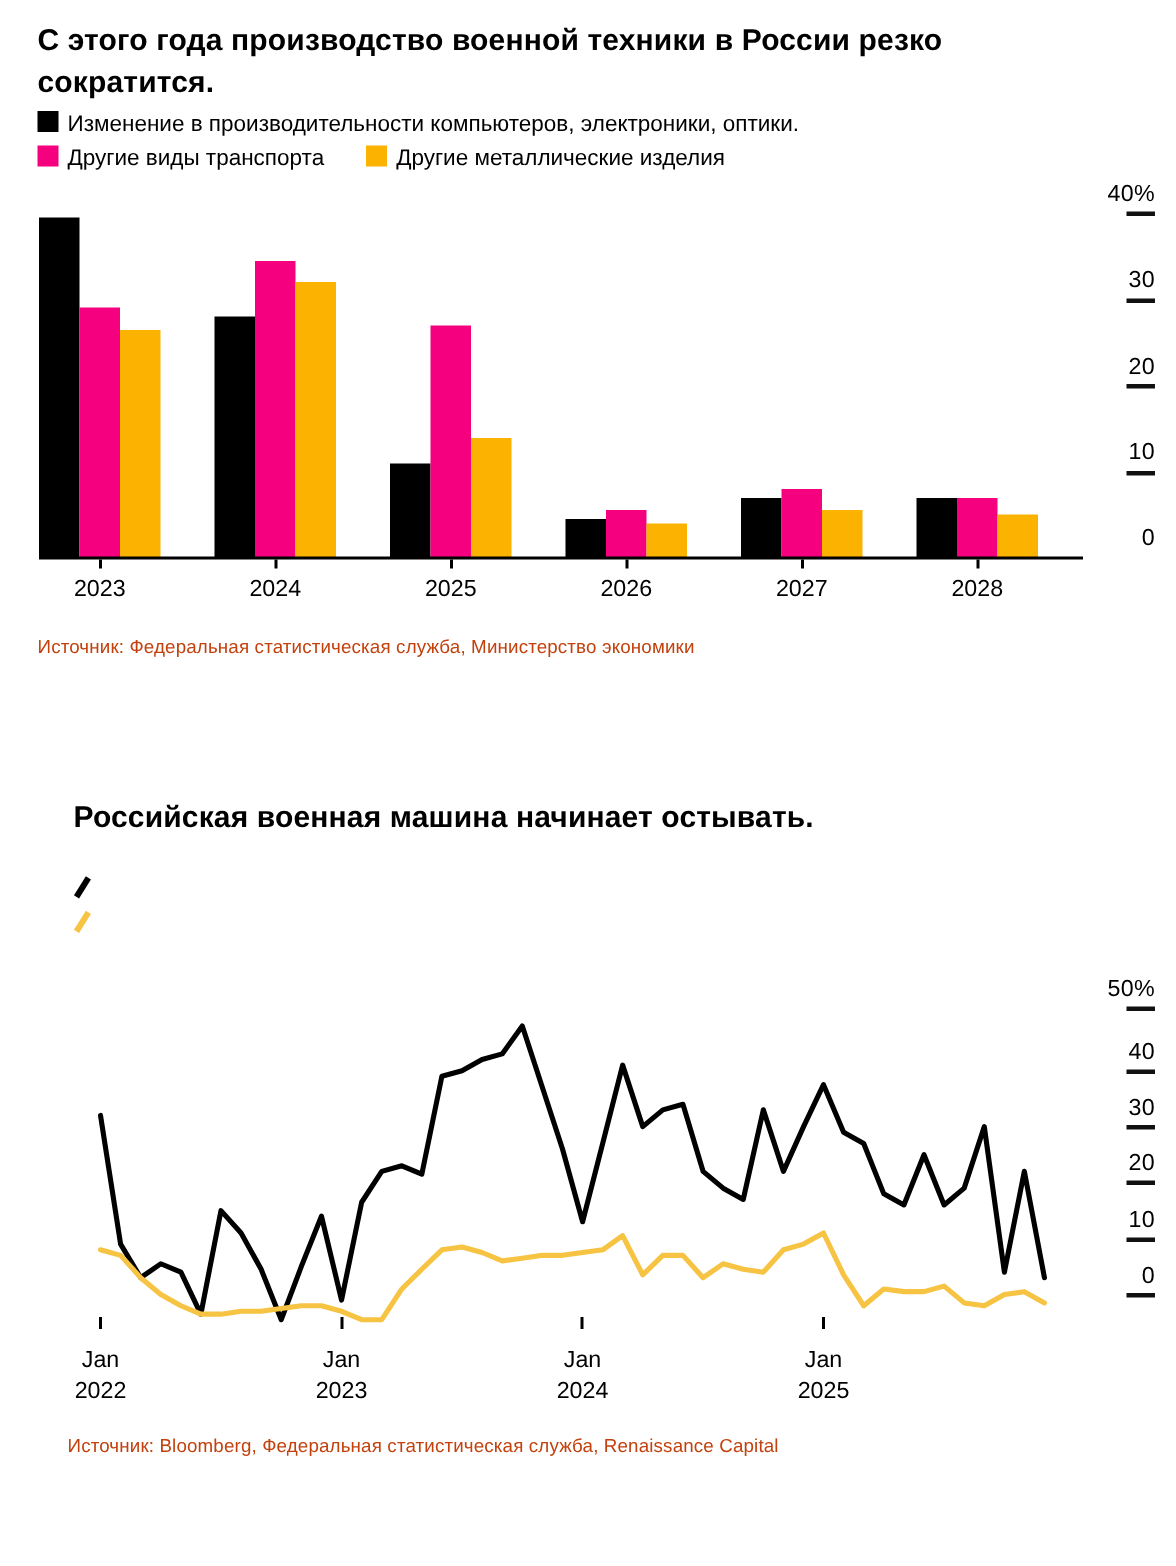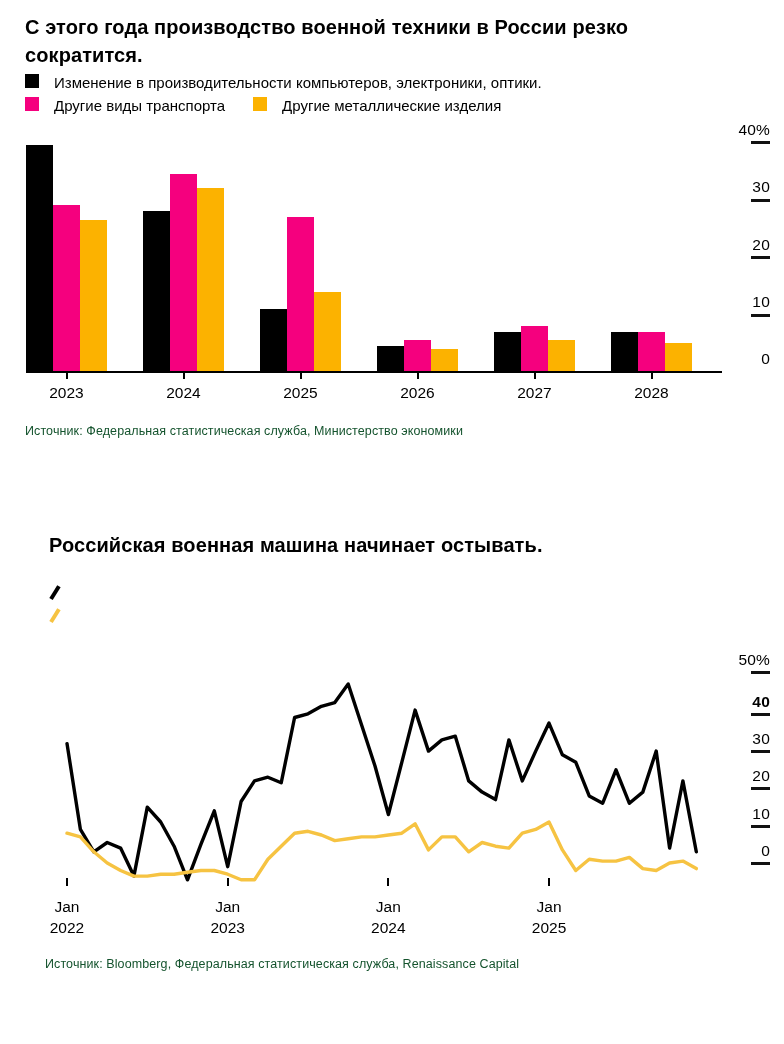--- a/index.html
+++ b/index.html
@@ -14,21 +14,21 @@
 
   .chart-title { position:absolute; font-size:20px; font-weight:bold; line-height:1.4; letter-spacing:0.1px; }
   #section-bar  .chart-title { top:13px; left:25px; width:700px; }
   #section-line .chart-title { top:66px; left:49px; width:710px; }
 
   
   .legend { position:absolute; font-size:15px; line-height:1.55; }
   #bar-legend { top:71px; left:25px; width:730px; }
   #line-legend { top:116px; left:49px; width:712px; }
   .legend-row { display:flex; gap:28px; align-items:flex-start; }
-  .legend-item { display:flex; gap:15px; align-items:flex-start; }
+  .legend-item { display:flex; gap:6px; align-items:flex-start; }
   .swatch { width:14px; height:14px; flex:0 0 14px; margin-top:3px; display:inline-block; }
   .slash {
     display:inline-block; width:3.6px; height:15px; margin:1px 12px 0 4px;
     transform:rotate(32deg); transform-origin:center; vertical-align:-2px;
   }
   .legend-block { display:block; }
 
   
   #bar-plot { position:absolute; top:120px; left:0; width:784px; height:252px; }
   #bar-groups {
@@ -49,21 +49,21 @@
   .ytick { position:absolute; right:0; display:flex; flex-direction:column; align-items:flex-end; }
   .ytick-num { font-size:15.5px; line-height:1.1; margin-bottom:3px; letter-spacing:0.2px; }
   .ytick-dash { width:19px; height:3px; background:#111; }
 
   
   #line-plot { position:absolute; top:185px; left:0; width:784px; height:240px; overflow:visible; }
   #line-svg { position:absolute; left:0; top:0; width:784px; height:240px; overflow:visible; }
   .line-xtick-mark { position:absolute; width:2px; height:8px; background:#000; top:228px; }
   .line-xlabel { position:absolute; top:247px; width:90px; text-align:center; font-size:15.5px; line-height:1.35; }
 
-  .source { position:absolute; font-size:12.5px; color:#14532d; letter-spacing:0.1px; }
+  .source { position:absolute; font-size:12.5px; color:#c2410c; letter-spacing:0.1px; }
   #bar-source  { top:424px; left:25px; }
   #line-source { top:492px; left:45px; }
 </style>
 </head>
 <body>
 
 <div class="page">
 
   <section id="section-bar">
     <h1 class="chart-title">С этого года производство военной техники в России резко сократится.</h1>
@@ -200,21 +200,21 @@
             <div class="ytick-dash"></div>
           </div>
           <div class="ytick" style="bottom: 99.6px;">
             <div class="ytick-num">20</div>
             <div class="ytick-dash"></div>
           </div>
           <div class="ytick" style="bottom: 136.9px;">
             <div class="ytick-num">30</div>
             <div class="ytick-dash"></div>
           </div>
-          <div class="ytick" style="bottom: 174.2px; font-weight: bold;">
+          <div class="ytick" style="bottom: 174.2px;">
             <div class="ytick-num">40</div>
             <div class="ytick-dash"></div>
           </div>
           <div class="ytick" style="bottom: 216px; text-align: right;">
             <div class="ytick-num">50%</div>
             <div class="ytick-dash"></div>
           </div>
         </div>
 
     <div id="line-xaxis">

